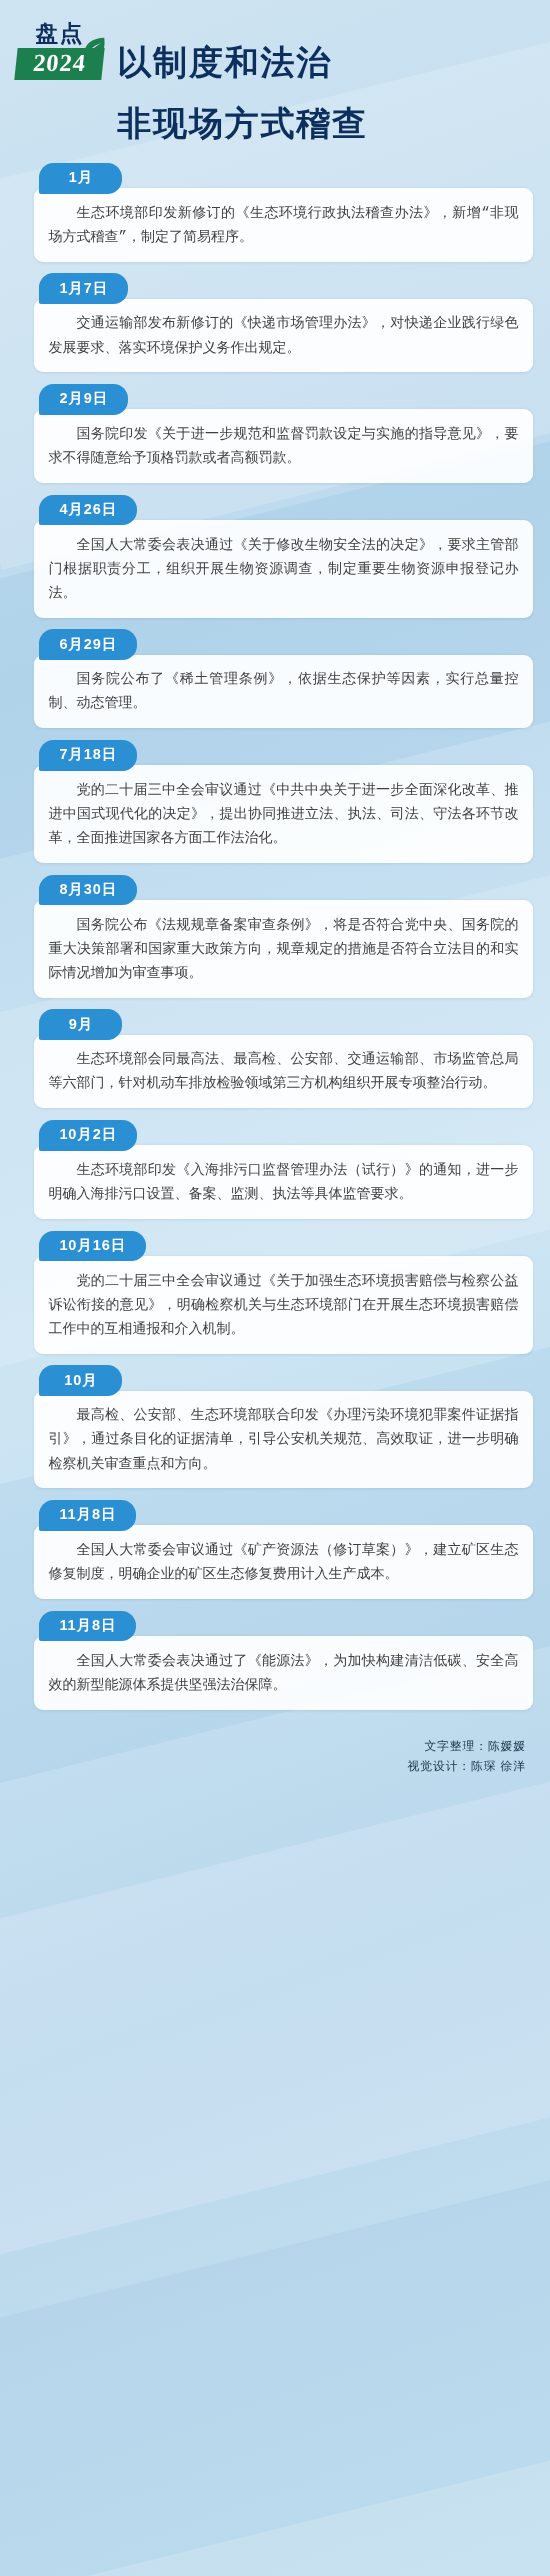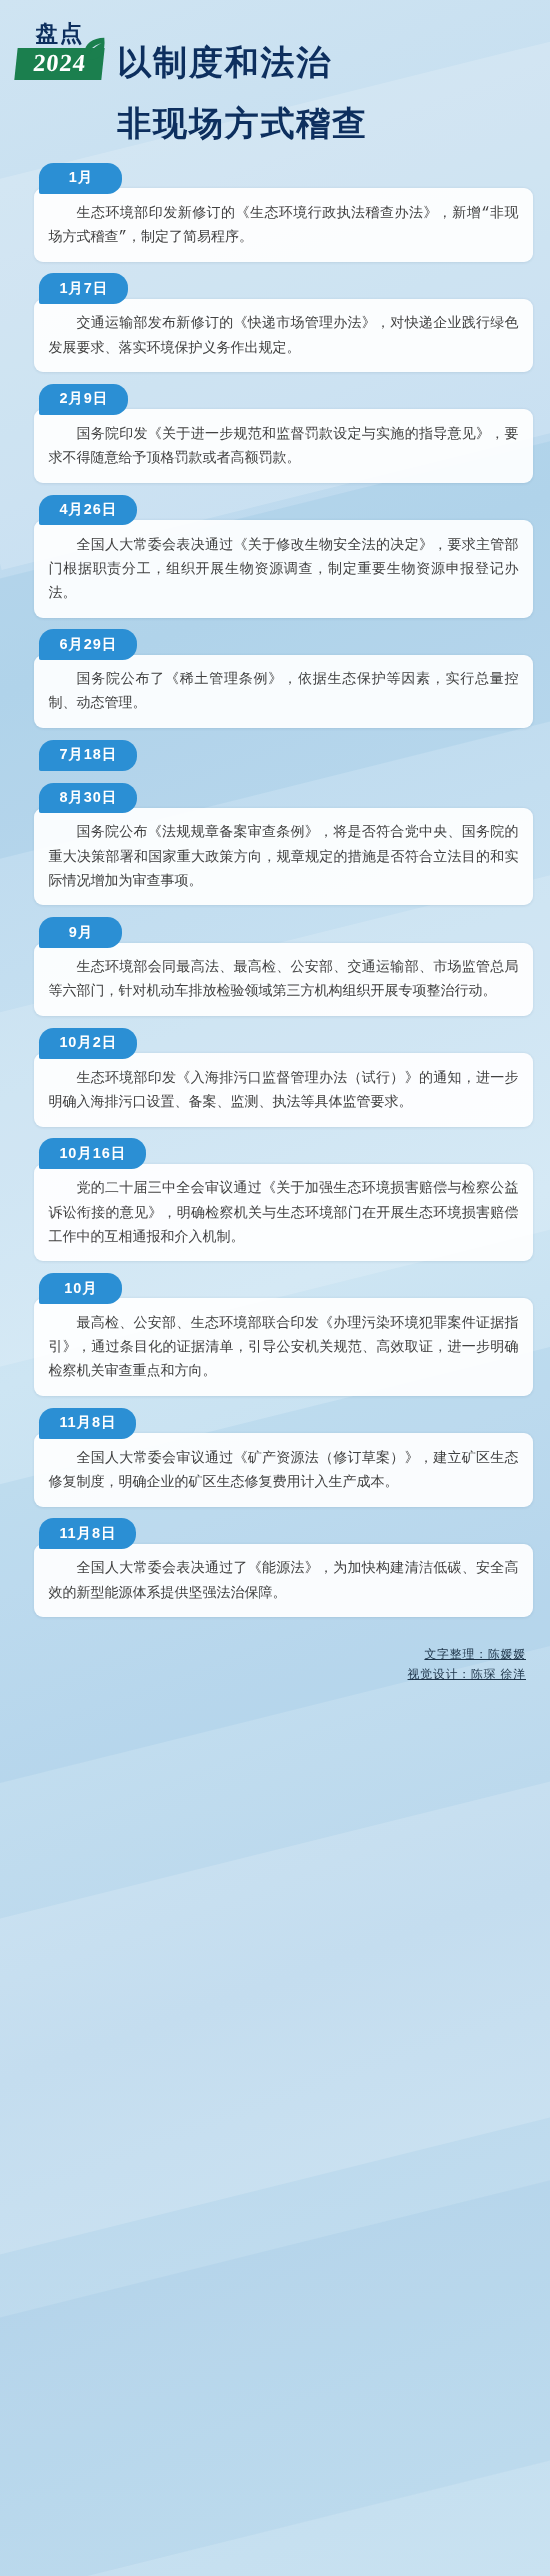--- a/index.html
+++ b/index.html
@@ -139,21 +139,20 @@
     position: relative;
     z-index: 3;
     padding: 14.5px 25px 20px 0;
     text-align: right;
   }
   .footer div {
     font-size: 11.8px;
     color: #1b3247;
     line-height: 1.7;
     letter-spacing: 0.9px;
-    text-decoration: underline;
   }
 </style>
 </head>
 <body>
 
 <div class="page">
   <div class="bg-band b1"></div>
   <div class="bg-band b2"></div>
   <div class="bg-band b3"></div>
   <div class="bg-band b4"></div>
@@ -206,20 +205,23 @@
 
     <div class="entry">
       <div class="date-chip">6月29日</div>
       <div class="card">
         <p>国务院公布了《稀土管理条例》，依据生态保护等因素，实行总量控制、动态管理。</p>
       </div>
     </div>
 
     <div class="entry">
       <div class="date-chip">7月18日</div>
+      <div class="card">
+        <p>党的二十届三中全会审议通过《中共中央关于进一步全面深化改革、推进中国式现代化的决定》，提出协同推进立法、执法、司法、守法各环节改革，全面推进国家各方面工作法治化。</p>
+      </div>
     </div>
 
     <div class="entry">
       <div class="date-chip">8月30日</div>
       <div class="card">
         <p>国务院公布《法规规章备案审查条例》，将是否符合党中央、国务院的重大决策部署和国家重大政策方向，规章规定的措施是否符合立法目的和实际情况增加为审查事项。</p>
       </div>
     </div>
 
     <div class="entry">

